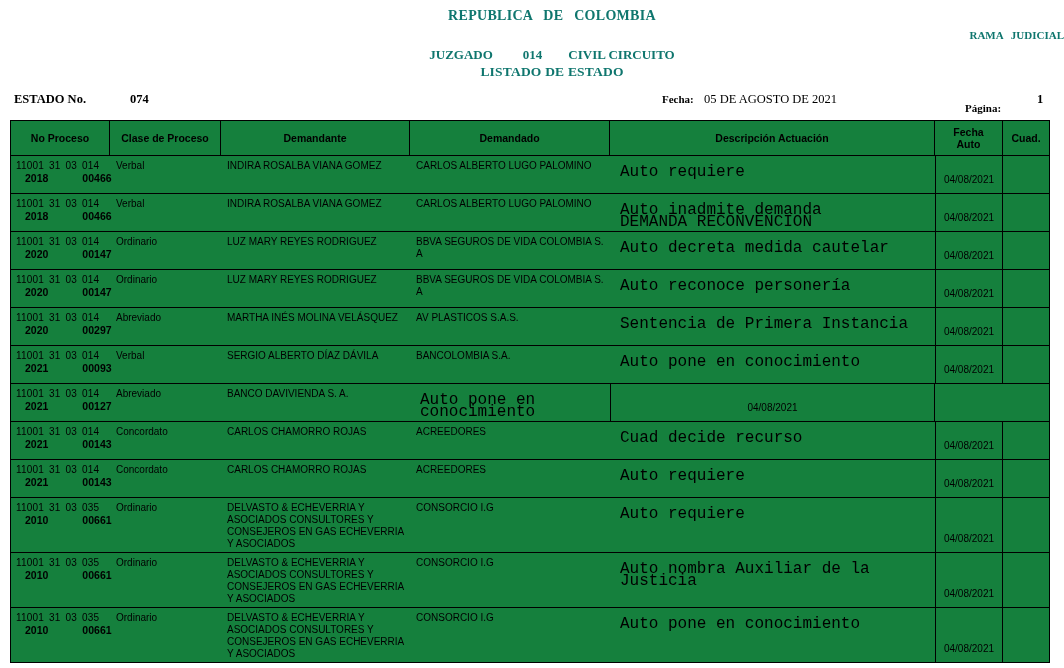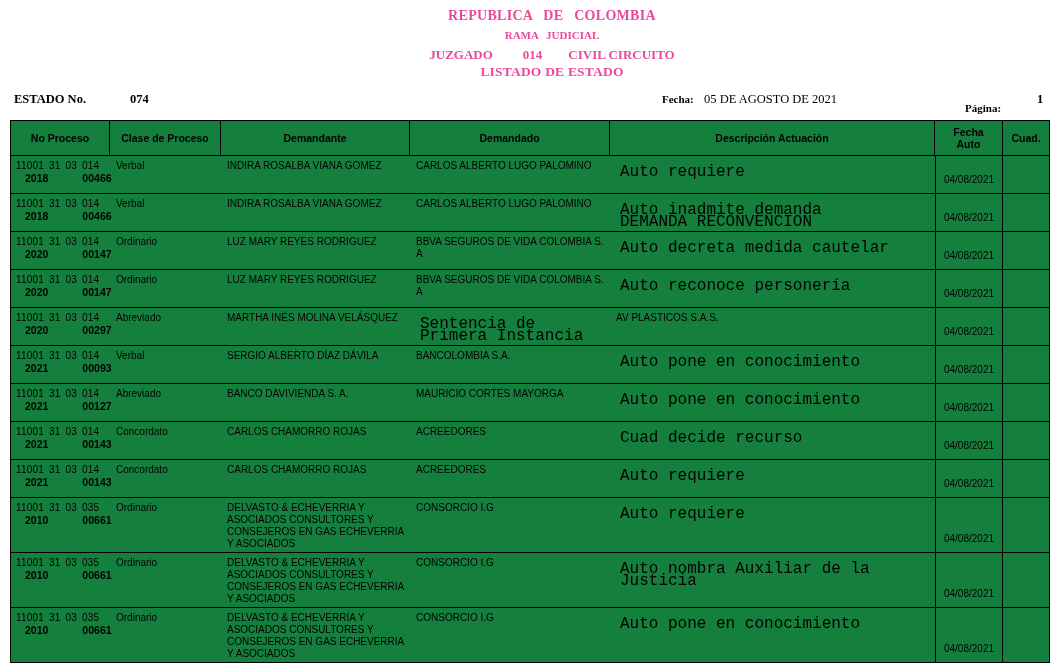--- a/index.html
+++ b/index.html
@@ -4,24 +4,24 @@
 <style>
   * { margin:0; padding:0; box-sizing:border-box; }
   body { background:#e8e8e8; }
   .page {
     position:relative; width:1064px; height:668px; background:#ffffff;
     font-family:"Liberation Sans", sans-serif; color:#000; overflow:hidden;
   }
   
   .court-header {
     position:absolute; top:8px; left:40px; width:1024px; text-align:center;
-    font-family:"Liberation Serif", serif; font-weight:bold; color:#ec4899;
+    font-family:"Liberation Serif", serif; font-weight:bold; color:#0f766e;
   }
   .ch-line1 { font-size:14px; word-spacing:7px; letter-spacing:0.3px; }
-  .ch-line2 { font-size:11px; word-spacing:5px; margin-top:5px; }
+  .ch-line2 { font-size:11px; word-spacing:5px; margin-top:5px;text-align:right; }
   .ch-line3 { font-size:13px; margin-top:6px; }
   .ch-line3 span { display:inline-block; }
   .ch-gap1 { width:30px; } .ch-gap2 { width:26px; }
   .ch-line4 { font-size:13.5px; margin-top:1px; letter-spacing:0.2px; }
   
   .meta { position:absolute; top:90px; left:0; width:1064px; height:20px;
           font-family:"Liberation Serif", serif; }
   .meta span { position:absolute; white-space:nowrap; }
   .estado-label  { left:14px;  top:2px; font-size:12.5px; font-weight:bold; }
   .estado-value  { left:130px; top:2px; font-size:12.5px; font-weight:bold; }
@@ -146,22 +146,22 @@
     <div class="cell fecha">04/08/2021</div>
     <div class="cell cuad"></div>
   </div>
         <div class="brow">
     <div class="cell proceso">
       <div class="p1">11001 31 03 014</div>
       <div class="p2"><span>2020</span><span class="num">00297</span></div>
     </div>
     <div class="cell">Abreviado</div>
     <div class="cell">MARTHA INÉS MOLINA VELÁSQUEZ</div>
+    <div class="cell">AV PLASTICOS S.A.S.</div>
     <div class="cell desc">Sentencia de Primera Instancia</div>
-    <div class="cell">AV PLASTICOS S.A.S.</div>
     <div class="cell fecha">04/08/2021</div>
     <div class="cell cuad"></div>
   </div>
         <div class="brow">
     <div class="cell proceso">
       <div class="p1">11001 31 03 014</div>
       <div class="p2"><span>2021</span><span class="num">00093</span></div>
     </div>
     <div class="cell">Verbal</div>
     <div class="cell">SERGIO ALBERTO DÍAZ DÁVILA</div>
@@ -170,21 +170,20 @@
     <div class="cell fecha">04/08/2021</div>
     <div class="cell cuad"></div>
   </div>
         <div class="brow">
     <div class="cell proceso">
       <div class="p1">11001 31 03 014</div>
       <div class="p2"><span>2021</span><span class="num">00127</span></div>
     </div>
     <div class="cell">Abreviado</div>
     <div class="cell">BANCO DAVIVIENDA S. A.</div>
-    <div class="cell">MAURICIO CORTES MAYORGA</div>
     <div class="cell desc">Auto pone en conocimiento</div>
     <div class="cell fecha">04/08/2021</div>
     <div class="cell cuad"></div>
   </div>
         <div class="brow">
     <div class="cell proceso">
       <div class="p1">11001 31 03 014</div>
       <div class="p2"><span>2021</span><span class="num">00143</span></div>
     </div>
     <div class="cell">Concordato</div>

